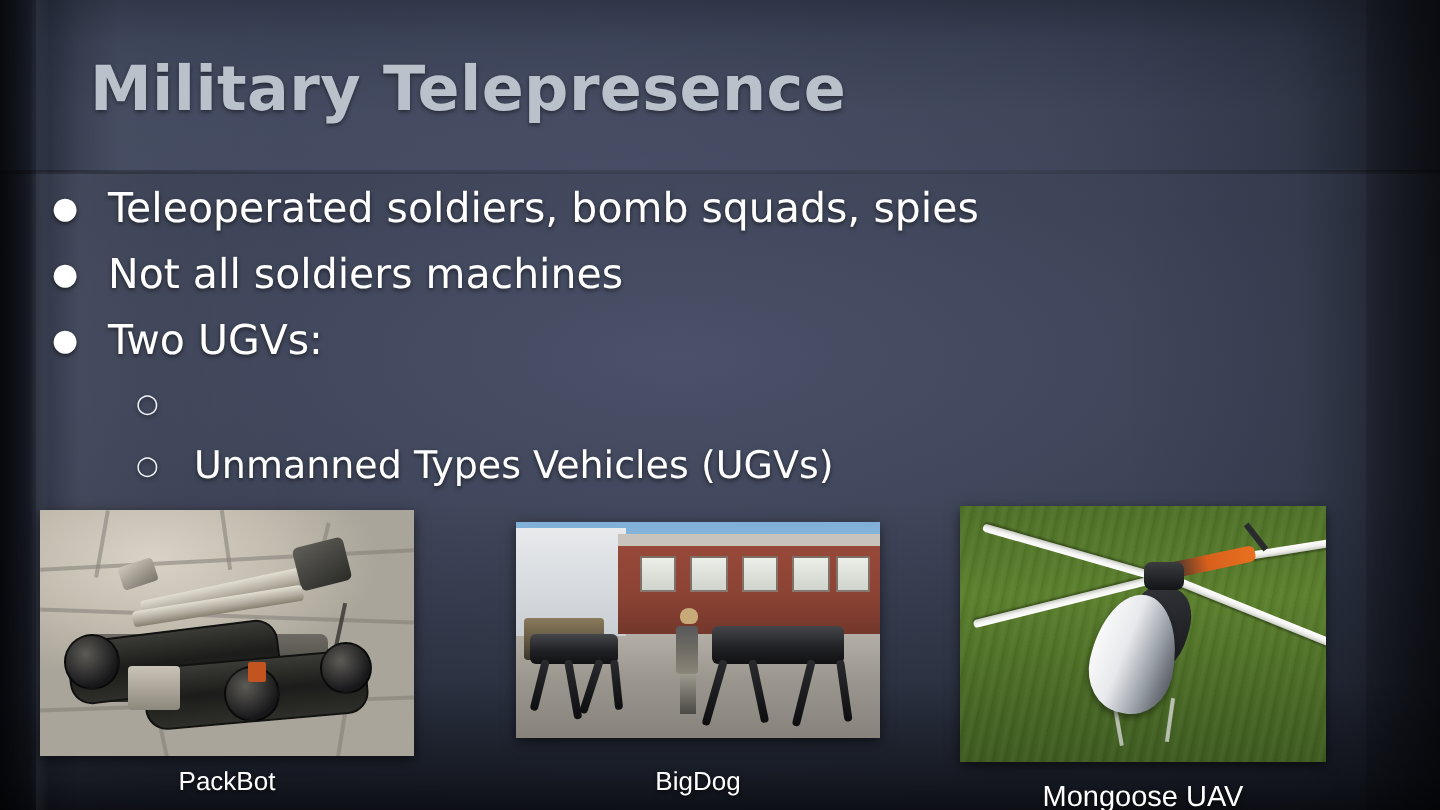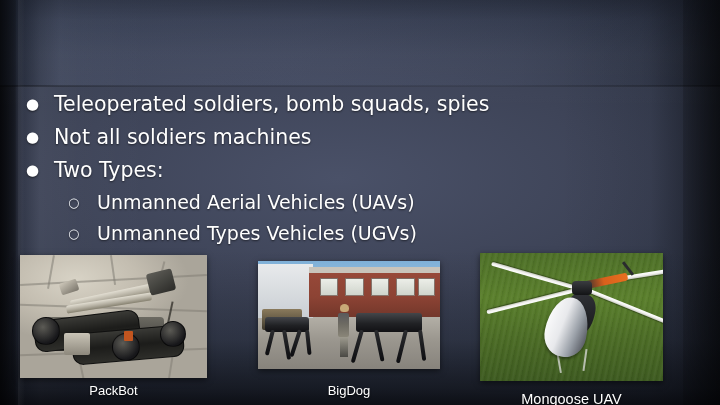--- a/index.html
+++ b/index.html
@@ -334,41 +334,41 @@
 
   <div class="bg-base"></div>
   <div class="bg-sheen"></div>
   <div class="bg-vert"></div>
   <div class="bg-band"></div>
   <div class="bg-band-edge"></div>
   <div class="bg-stripe stripe-b"></div>
   <div class="bg-stripe stripe-a"></div>
   <div class="bg-stripe stripe-c"></div>
 
+  <div id="title">Military Telepresence</div>
 
   <div id="bullets">
 
     <div class="bullet-row lvl1">
       <span class="bullet-marker">●</span>
       <span class="bullet-text">Teleoperated soldiers, bomb squads, spies</span>
     </div>
 
     <div class="bullet-row lvl1">
       <span class="bullet-marker">●</span>
       <span class="bullet-text">Not all soldiers machines</span>
     </div>
 
     <div class="bullet-row lvl1">
       <span class="bullet-marker">●</span>
-      <span class="bullet-text">Two Types:</span>
+      <span class="bullet-text">Two UGVs:</span>
     </div>
 
     <div class="bullet-row lvl2">
       <span class="bullet-marker">○</span>
-      <span class="bullet-text">Unmanned Aerial Vehicles (UAVs)</span>
     </div>
 
     <div class="bullet-row lvl2">
       <span class="bullet-marker">○</span>
       <span class="bullet-text">Unmanned Types Vehicles (UGVs)</span>
     </div>
 
   </div>
 
   <div class="photo" id="photo-packbot">

